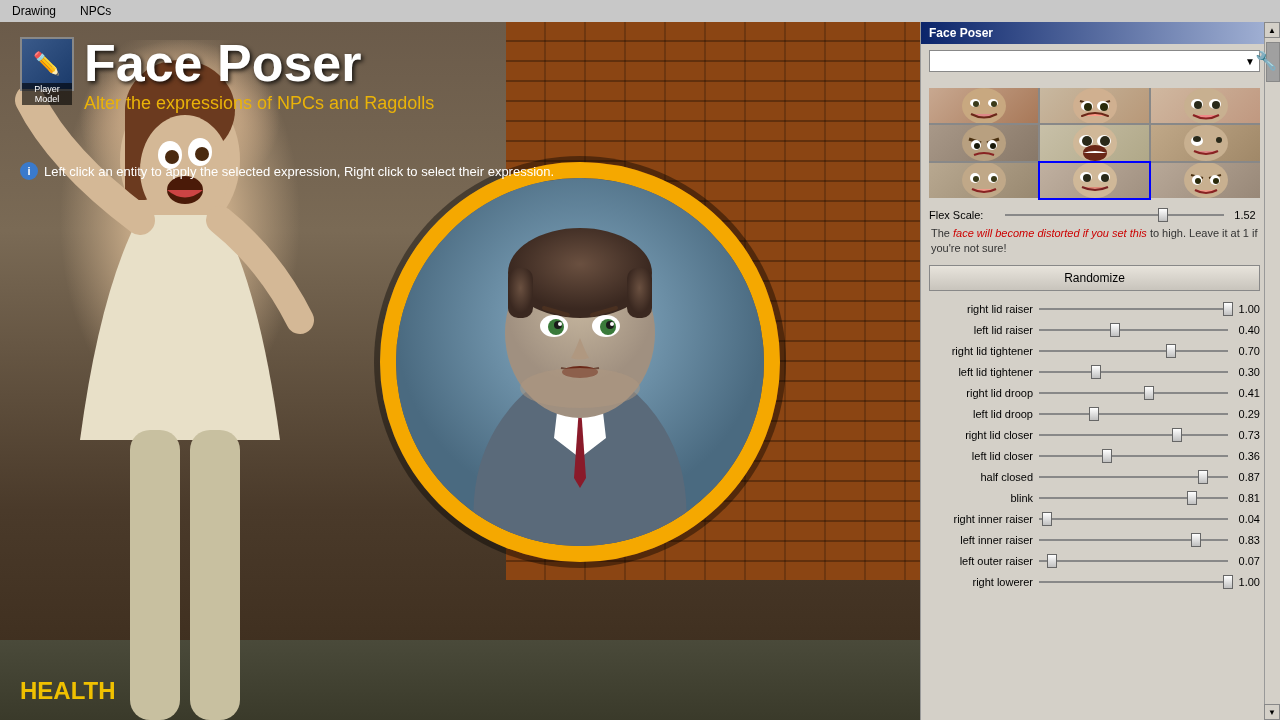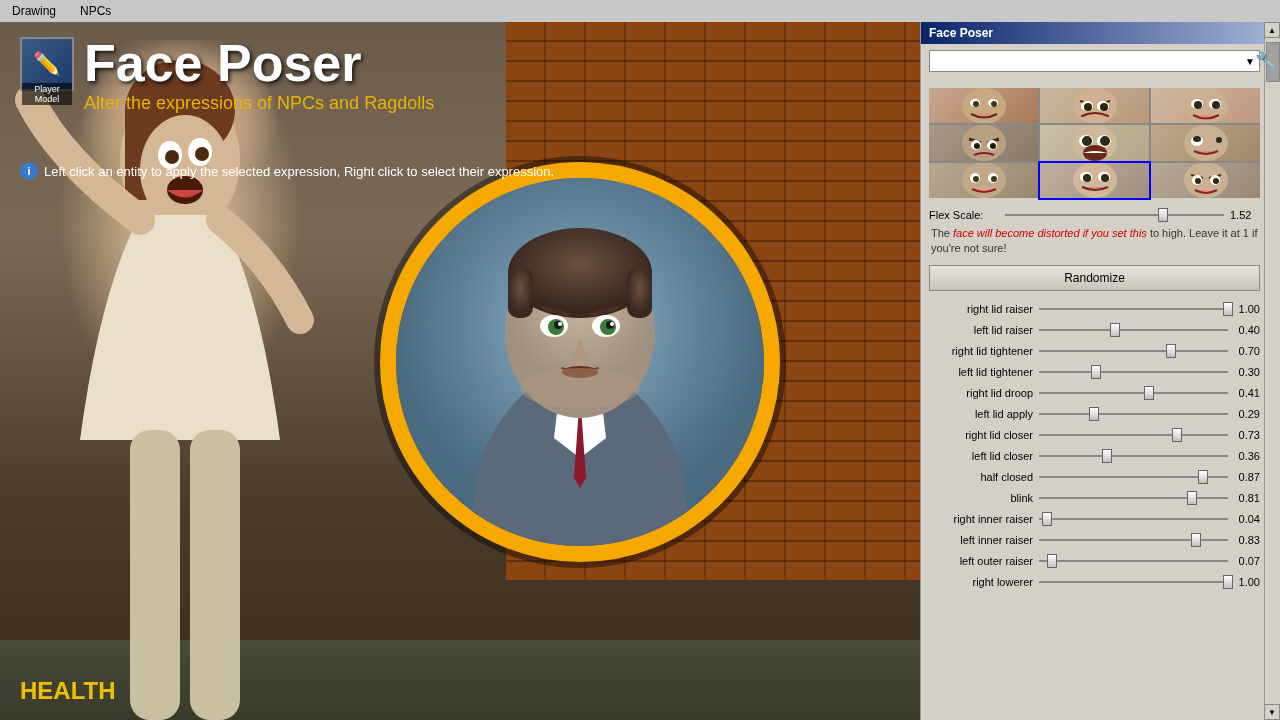--- a/index.html
+++ b/index.html
@@ -333,21 +333,21 @@
       width: 10px;
       height: 14px;
       background: linear-gradient(180deg, #fff 0%, #c0c0c0 100%);
       border: 1px solid #666;
       transform: translate(-50%, -50%);
       cursor: pointer;
     }
     #flex-scale-value {
       font-size: 11px;
       min-width: 30px;
-      text-align: left;
+      text-align: center;
     }
 
     
     #warning-text {
       font-size: 11px;
       color: #333;
       margin-bottom: 8px;
       padding: 0 2px;
       line-height: 1.4;
     }
@@ -709,21 +709,21 @@
         </div>
         <div class="slider-row">
           <span class="slider-label">right lid droop</span>
           <div class="slider-container">
             <div class="slider-track"></div>
             <div class="slider-thumb" style="left: 58%;"></div>
           </div>
           <span class="slider-value">0.41</span>
         </div>
         <div class="slider-row">
-          <span class="slider-label">left lid apply</span>
+          <span class="slider-label">left lid droop</span>
           <div class="slider-container">
             <div class="slider-track"></div>
             <div class="slider-thumb" style="left: 29%;"></div>
           </div>
           <span class="slider-value">0.29</span>
         </div>
         <div class="slider-row">
           <span class="slider-label">right lid closer</span>
           <div class="slider-container">
             <div class="slider-track"></div>

